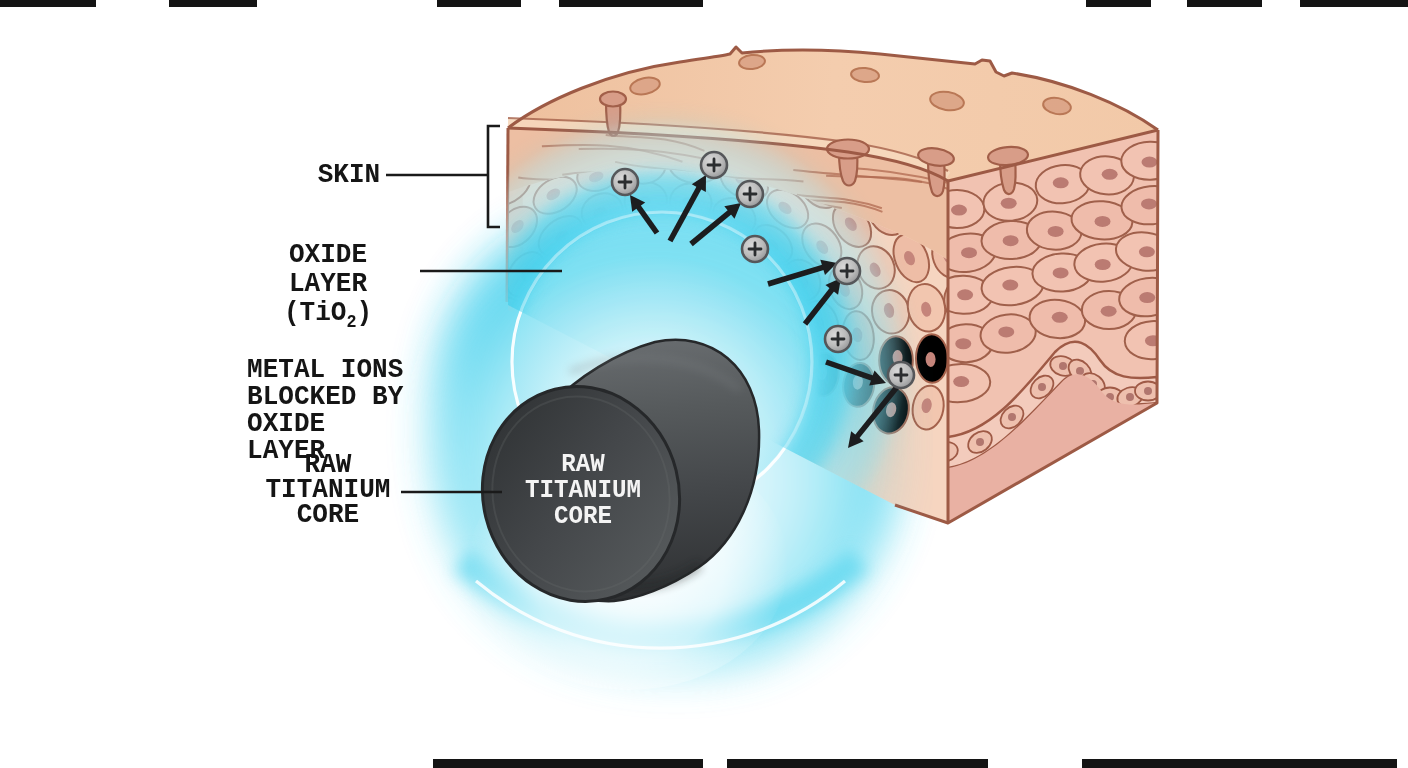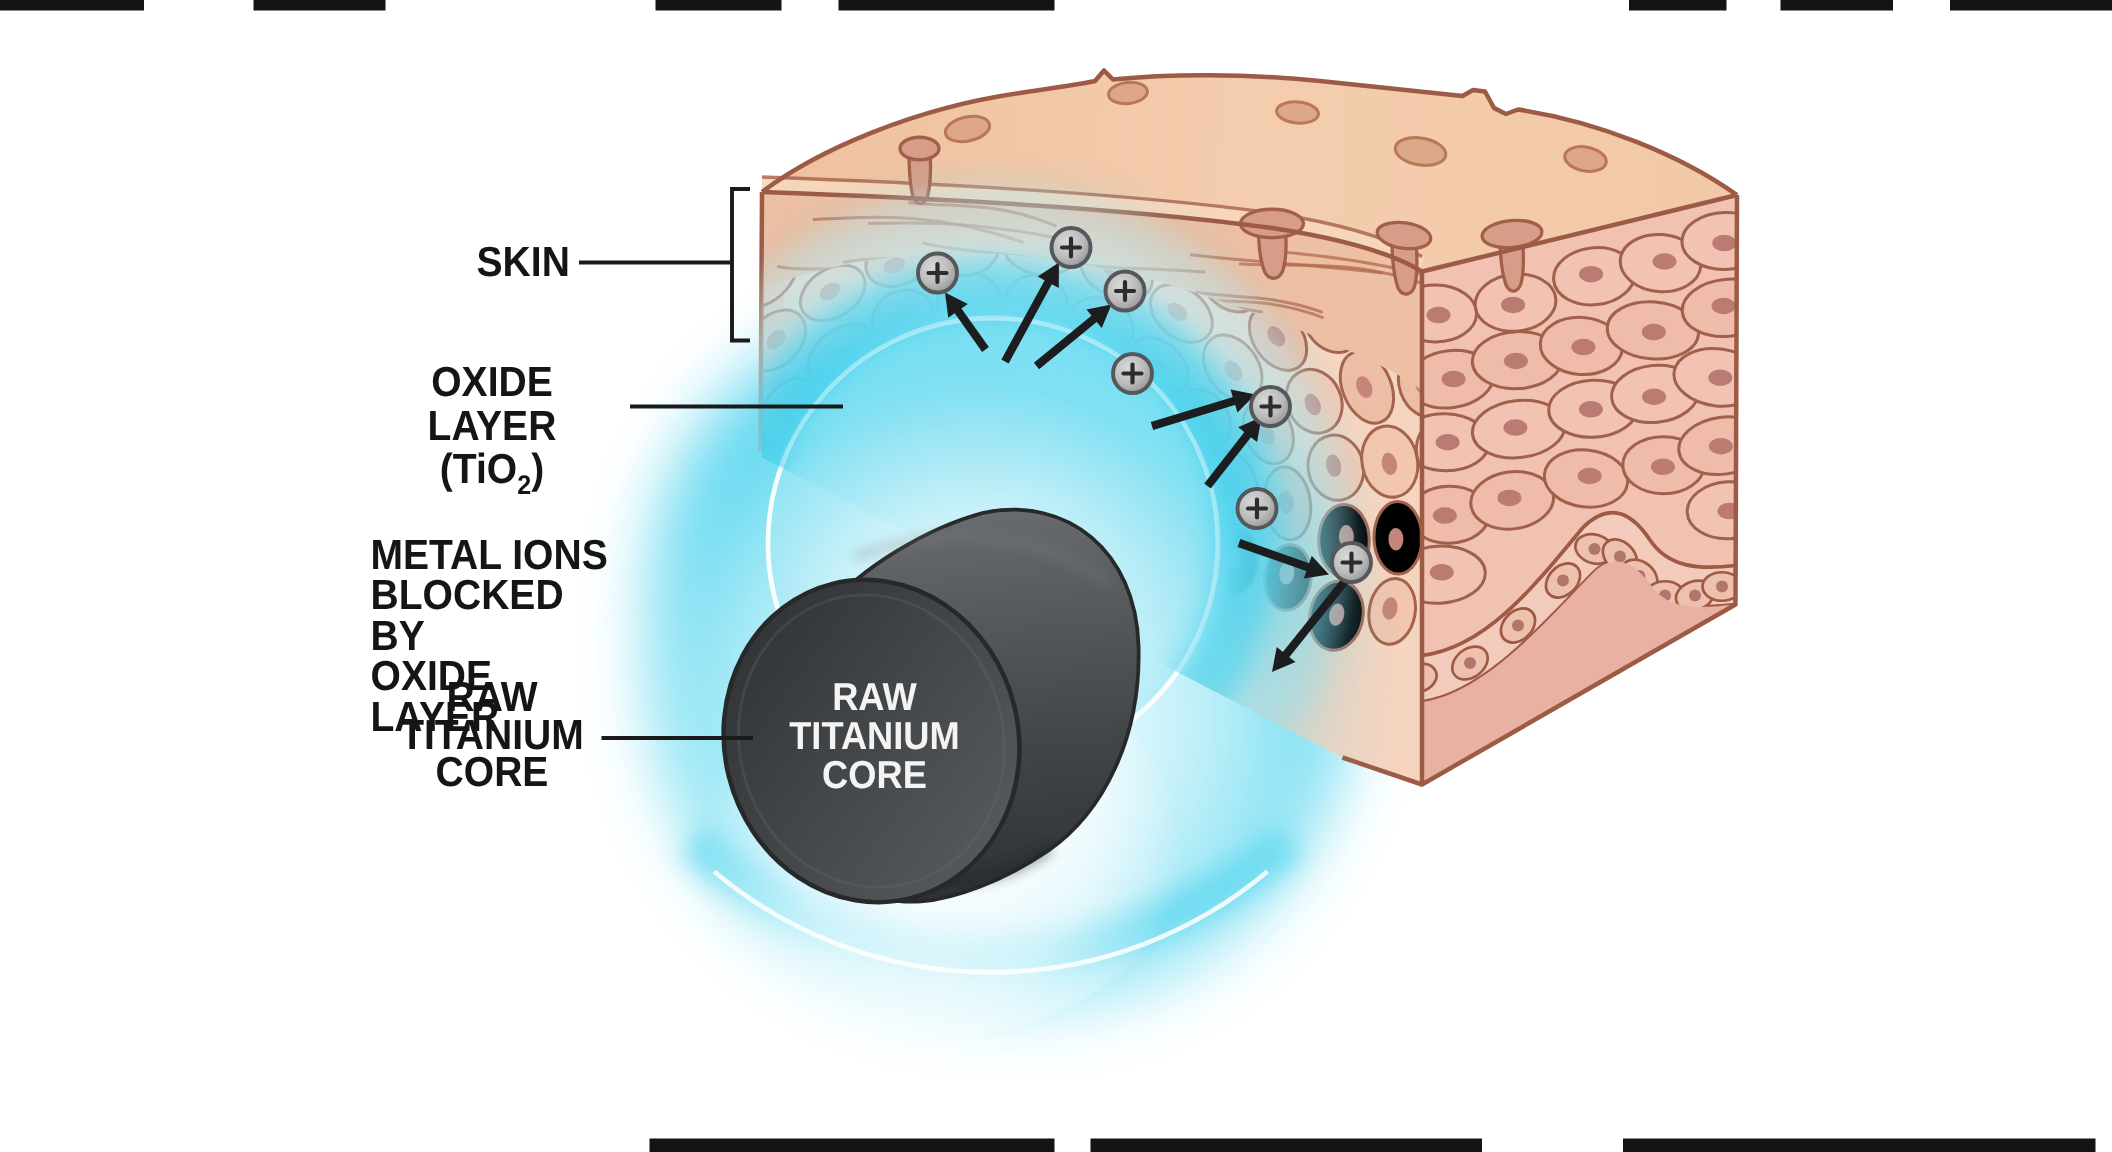--- a/index.html
+++ b/index.html
@@ -1,17 +1,17 @@
 <!DOCTYPE html>
 <html><head>
 <meta charset="utf-8">
 <style>
   html,body{margin:0;padding:0;background:#ffffff;}
   #stage{position:relative;width:1408px;height:768px;background:#ffffff;overflow:hidden;
-         font-family:Liberation Sans, sans-serif;}
+         font-family:Liberation Mono, monospace;}
   #stage svg{position:absolute;left:0;top:0;}
   .lbl{position:absolute;font-weight:700;color:#151515;letter-spacing:0px;}
   .condensed{transform:scaleX(.93);}
   .lbl.right{text-align:right;transform-origin:right top;}
   .lbl.left{text-align:left;transform-origin:left top;}
   .lbl.center{text-align:center;transform-origin:center top;}
   #skin-label{font-size:28px;line-height:28px;top:161px;right:1028px;}
   #oxide-label{font-size:28px;line-height:29px;top:240px;left:244px;width:168px;}
   #oxide-label .sub{font-size:18px;position:relative;top:7px;}
   #metal-label{font-size:28px;line-height:27px;top:356px;left:247px;width:180px;}

